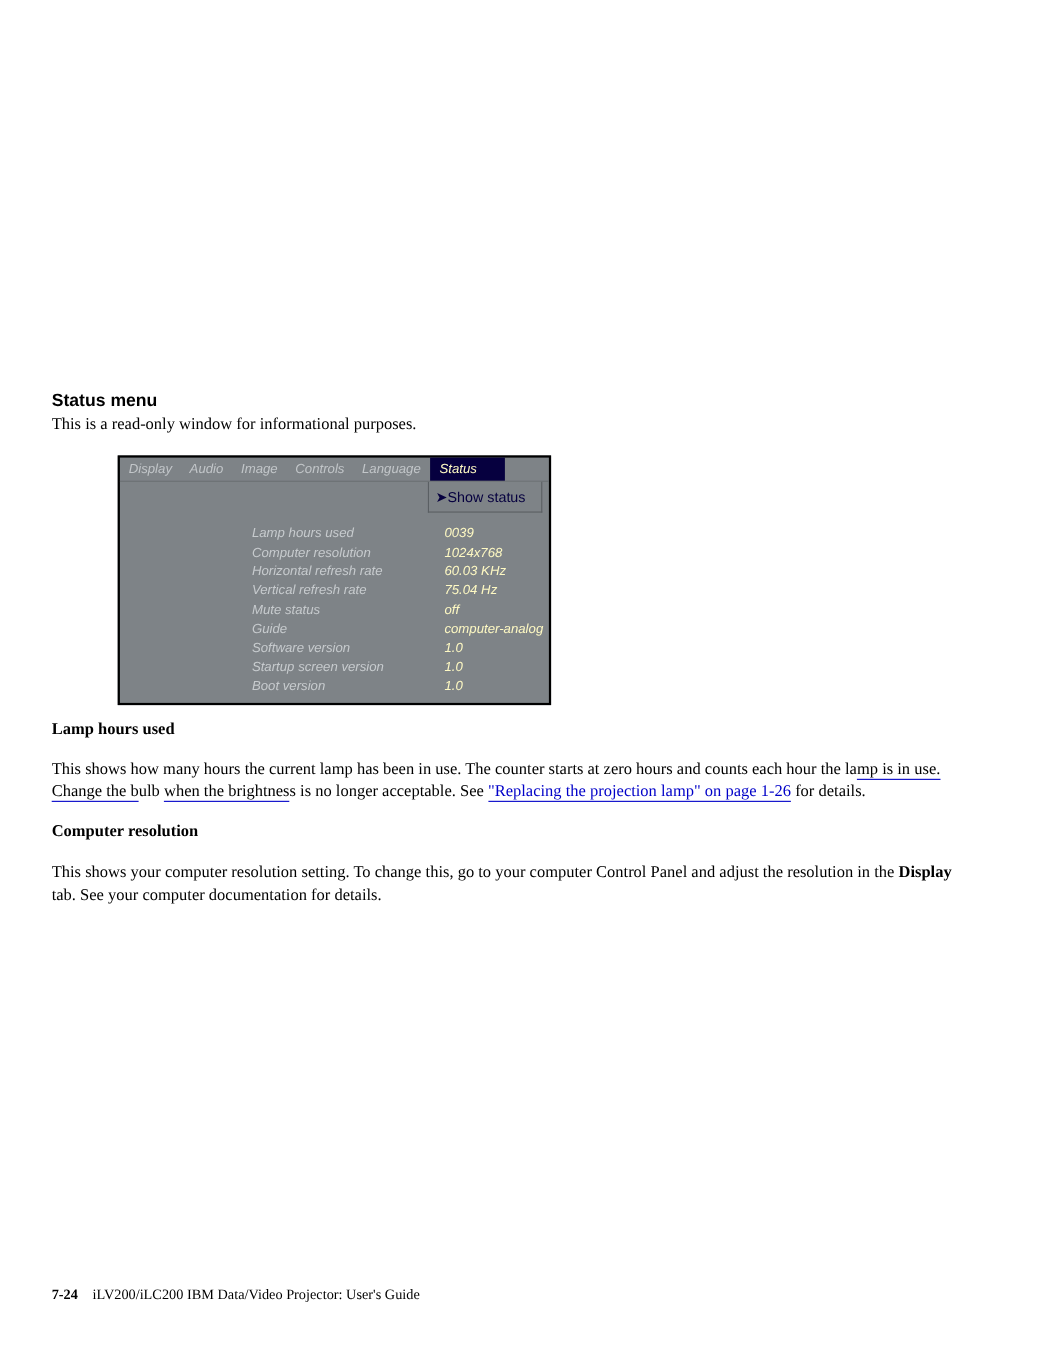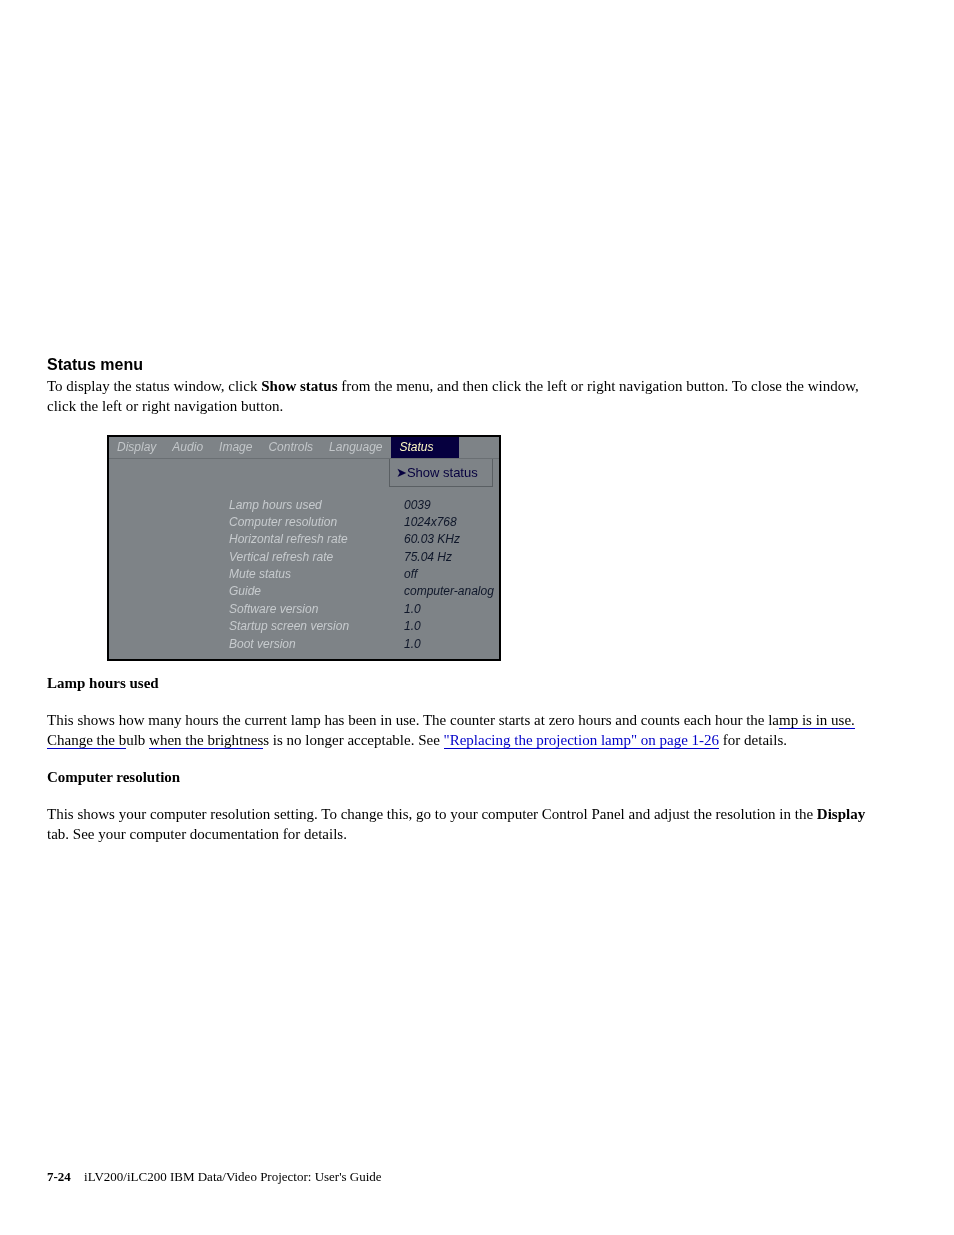--- a/index.html
+++ b/index.html
@@ -84,21 +84,21 @@
       width: 175px;
       font-style: italic;
       font-size: 12px;
       line-height: 1.45;
       color: #c7cbce;
     }
     .mf-values {
       font-style: italic;
       font-size: 12px;
       line-height: 1.45;
-      color: #0f172a;
+      color: #fef9c3;
     }
     .mf-row { white-space: nowrap; }
     .subheading {
       font-weight: bold;
       margin-top: 10px;
       margin-bottom: 18px;
     }
     .link {
       color: #0000c8;
       border-bottom: 1px solid #0000c8;
@@ -115,24 +115,22 @@
       border-bottom: 1px solid #0000c8;
     }
   </style>
 </head>
 <body>
 
 <div class="page">
 
   <div class="heading">Status menu</div>
 
+  <div class="para">This is a read-only window for informational purposes.</div>
 
-  <div class="para">
-    <span>To display the status window, click </span><span class="bold">Show status</span><span> from the menu, and then click the left or right navigation button. To close the window, click the left or right navigation button.</span>
-  </div>
 
   <div class="figure-wrap">
     <div class="menu-figure">
       <div class="mf-tabs">
         <div class="mf-tab">Display</div>
         <div class="mf-tab">Audio</div>
         <div class="mf-tab">Image</div>
         <div class="mf-tab">Controls</div>
         <div class="mf-tab">Language</div>
         <div class="mf-tab active">Status</div>

